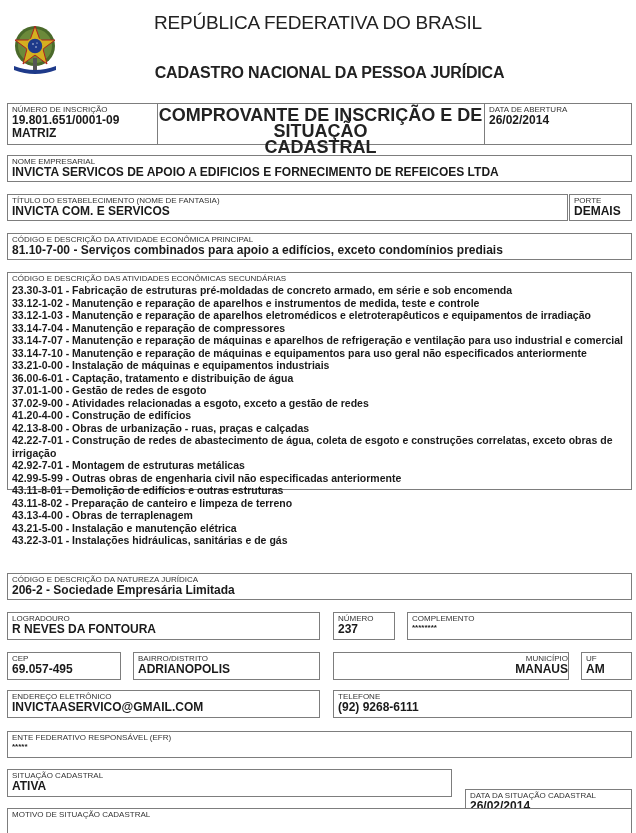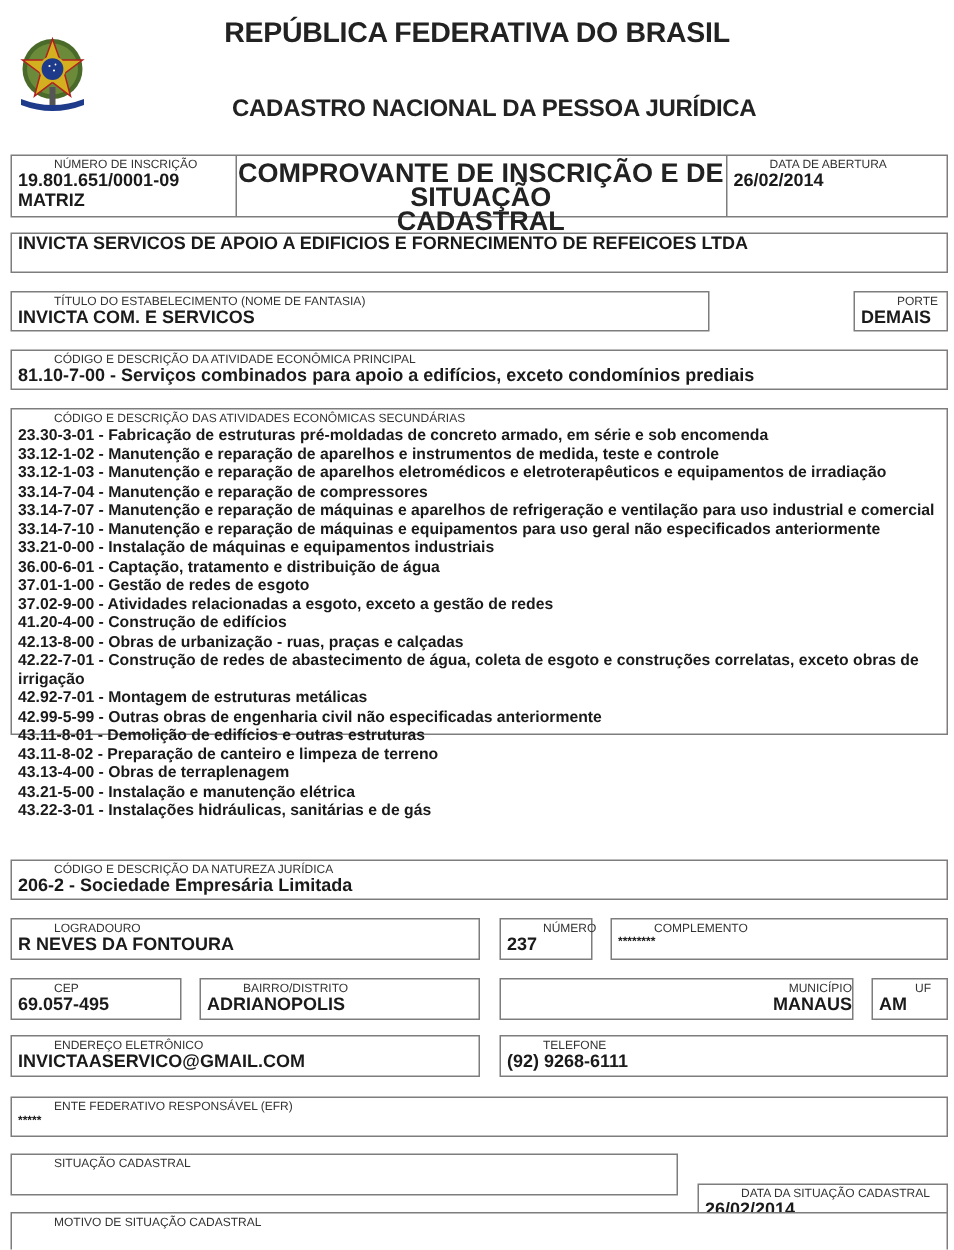--- a/index.html
+++ b/index.html
@@ -1,24 +1,24 @@
 <!DOCTYPE html>
 <html><head>
   <meta charset="utf-8">
   <style>
     * { box-sizing: border-box; margin: 0; padding: 0; }
     html, body { width: 636px; height: 833px; background: #ffffff; overflow: hidden; }
     body { position: relative; font-family: "Liberation Sans", sans-serif; color: #1a1a1a; }
 
-    .title1 { position: absolute; left: 0; width: 636px; top: 12px; text-align: center; font-weight: bold; font-size: 19px; color: #222; letter-spacing: -0.2px; }
+    .title1 { position: absolute; left: 0; width: 636px; top: 12px; text-align: center; font-weight: normal; font-size: 19px; color: #222; letter-spacing: -0.2px; }
     .title2 { position: absolute; left: 0; width: 636px; top: 64px; text-align: center; font-weight: bold; font-size: 16px; color: #222; letter-spacing: -0.2px; padding-left: 23px; }
     .emblem { position: absolute; left: 10px; top: 22px; width: 50px; height: 56px; }
 
     .box { position: absolute; border: 1px solid #7d7d7d; background: #fff; }
-    .lbl { display: block; font-size: 8px; line-height: 9px; color: #333; text-transform: uppercase; padding: 1px 0 0 4px; white-space: nowrap; margin-left: 24px; }
+    .lbl { display: block; font-size: 8px; line-height: 9px; color: #333; text-transform: uppercase; padding: 1px 0 0 4px; white-space: nowrap; }
     .val { display: block; font-size: 12px; font-weight: bold; line-height: 13px; padding: 0 0 0 4px; color: #1a1a1a; white-space: nowrap; }
     .val.small { font-size: 8px; line-height: 10px; }
     .center-title { position: absolute; left: 0; right: 0; top: 3px; text-align: center; font-weight: bold; font-size: 18px; line-height: 16px; color: #222; }
     .divider { position: absolute; top: 0; bottom: 0; width: 1px; background: #7d7d7d; }
 
     .sec-list { display: block; padding: 1px 4px 0 4px; }
     .sec-item { display: block; font-size: 10.5px; font-weight: bold; line-height: 12.5px; color: #1a1a1a; }
   </style>
 </head>
 <body>
@@ -51,24 +51,25 @@
     </div>
   </div>
   <div class="divider" style="left:476px;"></div>
   <div style="position:absolute; left:477px; top:0; width:148px;">
     <span class="lbl">DATA DE ABERTURA</span>
     <span class="val">26/02/2014</span>
   </div>
 </div>
 
 <div class="box" style="left:7px; top:155px; width:625px; height:27px;">
+  <span class="lbl">NOME EMPRESARIAL</span>
   <span class="val">INVICTA SERVICOS DE APOIO A EDIFICIOS E FORNECIMENTO DE REFEICOES LTDA</span>
 </div>
 
-<div class="box" style="left:7px; top:194px; width:466px; height:27px;">
+<div class="box" style="left:7px; top:194px; width:561px; height:27px;">
   <span class="lbl">TÍTULO DO ESTABELECIMENTO (NOME DE FANTASIA)</span>
   <span class="val">INVICTA COM. E SERVICOS</span>
 </div>
 <div class="box" style="left:569px; top:194px; width:63px; height:27px;">
   <span class="lbl">PORTE</span>
   <span class="val">DEMAIS</span>
 </div>
 
 <div class="box" style="left:7px; top:233px; width:625px; height:27px;">
   <span class="lbl">CÓDIGO E DESCRIÇÃO DA ATIVIDADE ECONÔMICA PRINCIPAL</span>
@@ -145,20 +146,21 @@
   <span class="val">(92) 9268-6111</span>
 </div>
 
 <div class="box" style="left:7px; top:731px; width:625px; height:27px;">
   <span class="lbl">ENTE FEDERATIVO RESPONSÁVEL (EFR)</span>
   <span class="val small">*****</span>
 </div>
 
 <div class="box" style="left:7px; top:769px; width:445px; height:28px;">
   <span class="lbl">SITUAÇÃO CADASTRAL</span>
+  <span class="val">ATIVA</span>
 </div>
 <div class="box" style="left:465px; top:789px; width:167px; height:28px;">
   <span class="lbl">DATA DA SITUAÇÃO CADASTRAL</span>
   <span class="val">26/02/2014</span>
 </div>
 
 <div class="box" style="left:7px; top:808px; width:625px; height:30px;">
   <span class="lbl">MOTIVO DE SITUAÇÃO CADASTRAL</span>
   <span class="val"></span>
 </div>

